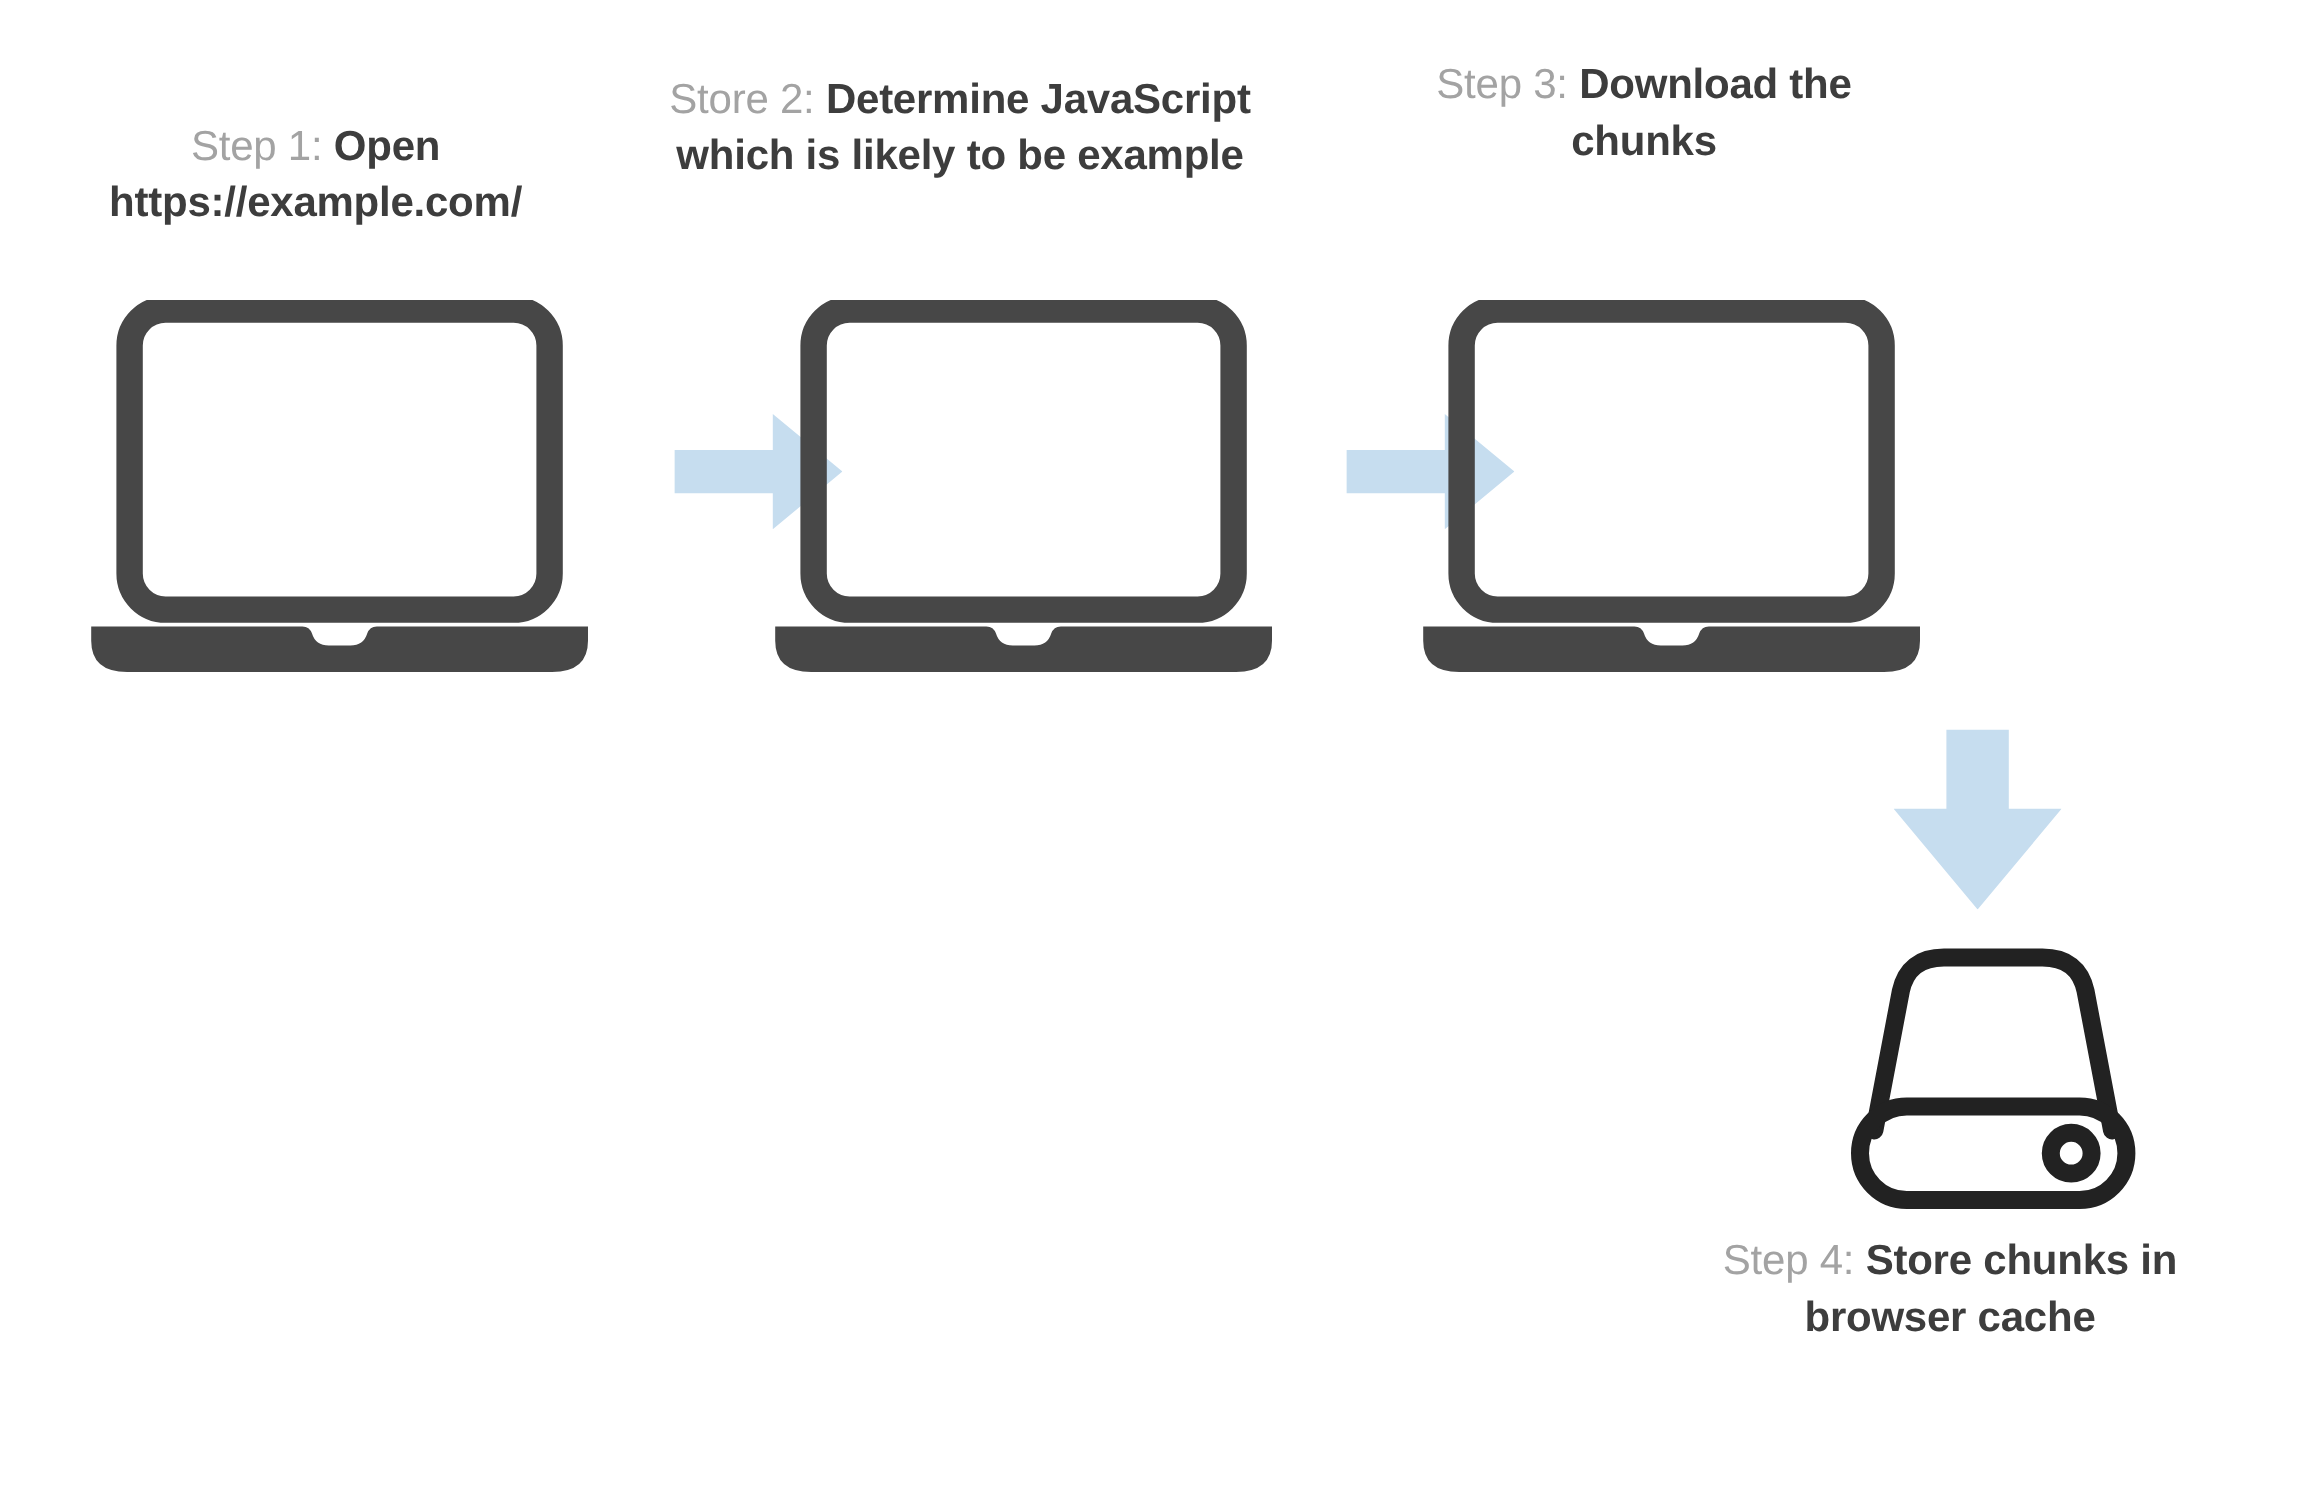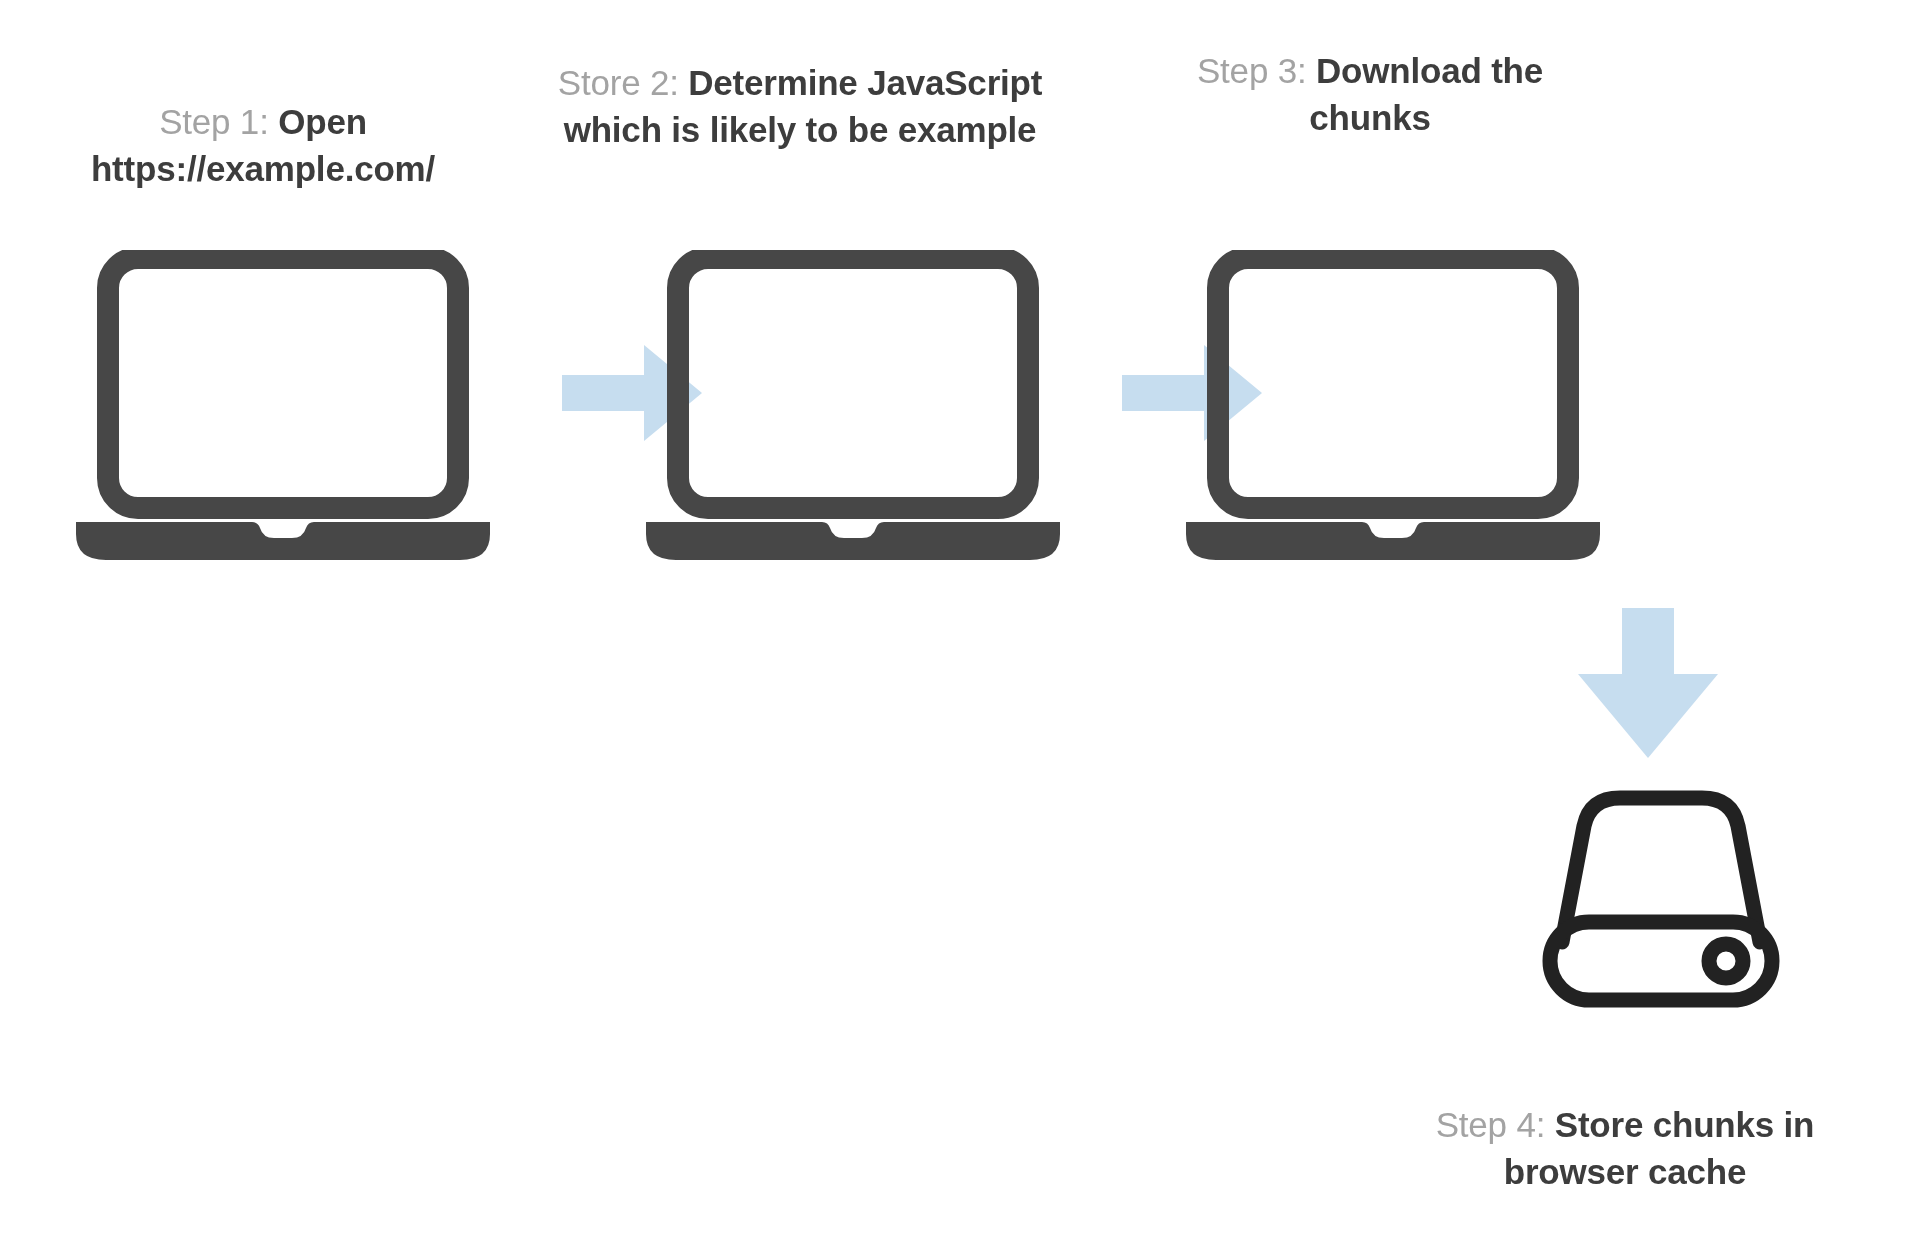--- a/index.html
+++ b/index.html
@@ -35,21 +35,21 @@
     font-weight: 400;
   }
   .caption .txt {
     color: #3d3d3d;
     font-weight: 700;
   }
 
   #caption-1 { left: 28px;   top: 60px;  width: 470px; margin-top: 39px; }
   #caption-2 { left: 540px;  top: 60px;  width: 520px; }
   #caption-3 { left: 1150px; top: 48px;  width: 440px; }
-  #caption-4 { left: 1400px; top: 1102px; width: 450px; }
+  #caption-4 { left: 1400px; top: 1028px; width: 450px; }
 
   
   .laptop {
     position: absolute;
     width: 432px;
     height: 320px;
   }
   #laptop-1 { left: 70px;   top: 250px; }
   #laptop-2 { left: 640px;  top: 250px; }
   #laptop-3 { left: 1180px; top: 250px; }

